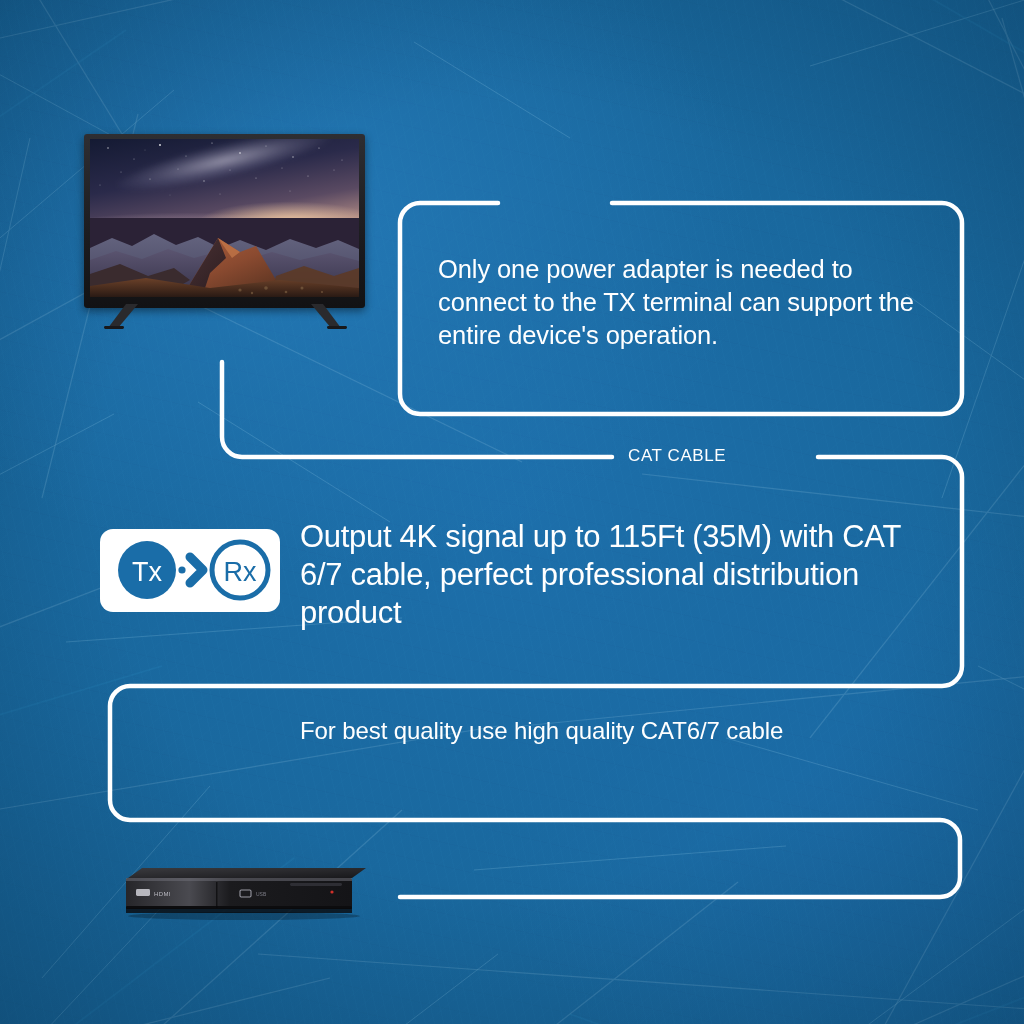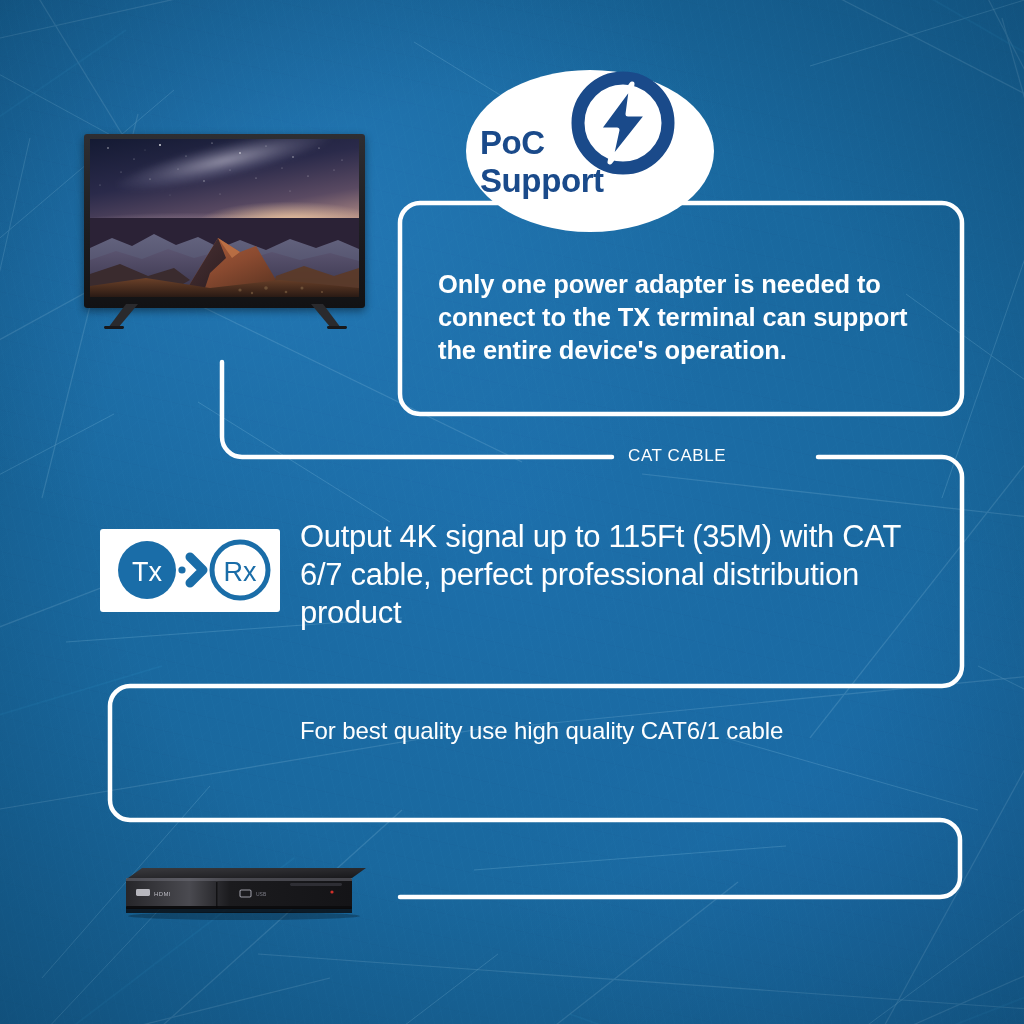--- a/index.html
+++ b/index.html
@@ -53,24 +53,24 @@
     position: absolute;
     inset: 0;
     pointer-events: none;
   }
 
   
   .txt { position: absolute; color: #ffffff; }
 
   #poc-body {
     left: 438px;
-    top: 268px;
+    top: 253px;
     width: 508px;
     font-size: 25.5px;
-    font-weight: bold;
+    font-weight: normal;
     line-height: 33px;
     letter-spacing: -.1px;
   }
 
   #cat-cable-label {
     left: 628px;
     top: 446px;
     font-size: 17px;
     font-weight: 400;
     letter-spacing: .6px;
@@ -131,21 +131,21 @@
   }
 
   
   #txrx-badge {
     position: absolute;
     left: 100px;
     top: 529px;
     width: 180px;
     height: 83px;
     background: #ffffff;
-    border-radius: 3px;
+    border-radius: 13px;
   }
   #txrx-badge svg { display: block; }
 
   
   #tv {
     position: absolute;
     left: 84px;
     top: 134px;
     width: 281px;
     height: 194px;
@@ -349,52 +349,39 @@
       </svg>
     </div>
     <svg class="legs" viewBox="0 0 281 26">
       <path d="M42 0 L54 0 L34 24 L24 24 Z" fill="#2a2a2d"></path>
       <path d="M227 0 L239 0 L257 24 L247 24 Z" fill="#2a2a2d"></path>
       <rect x="20" y="22" width="20" height="3" rx="1.4" fill="#18181a"></rect>
       <rect x="243" y="22" width="20" height="3" rx="1.4" fill="#18181a"></rect>
     </svg>
   </div>
 
-  <div id="poc-badge">
-    <div class="ellipse"></div>
-    <div class="poc-text">
-      <div>PoC</div>
-      <div>Support</div>
-    </div>
-    <div class="bolt-wrap">
-      <svg viewBox="0 0 122 122" width="122" height="122">
-        <circle cx="61" cy="61" r="45" fill="none" stroke="#1a4a8a" stroke-width="13"></circle>
-        <path d="M70 22 L36 68 L55 68 L48 100 L86 52 L66 52 Z" fill="#1a4a8a" stroke="#ffffff" stroke-width="5" stroke-linejoin="round"></path>
-      </svg>
-    </div>
-  </div>
 
   <div class="txt" id="poc-body">Only one power adapter is needed to connect to the TX terminal can support the entire device's operation.</div>
 
   <div class="txt" id="cat-cable-label">CAT CABLE</div>
 
   <div id="txrx-badge">
     <svg viewBox="0 0 180 83" width="180" height="83">
       <circle cx="47" cy="41" r="29" fill="#1a6da8"></circle>
       <text x="47" y="52" text-anchor="middle" font-family="Liberation Sans, sans-serif" font-size="27" fill="#ffffff">Tx</text>
       <circle cx="82" cy="41" r="3.6" fill="#1a6da8"></circle>
       <path d="M90 28 L103 41 L90 54" fill="none" stroke="#1a6da8" stroke-width="9" stroke-linecap="round" stroke-linejoin="round"></path>
       <circle cx="140" cy="41" r="28" fill="none" stroke="#1a6da8" stroke-width="5"></circle>
       <text x="140" y="52" text-anchor="middle" font-family="Liberation Sans, sans-serif" font-size="27" fill="#1a6da8">Rx</text>
     </svg>
   </div>
 
   <div class="txt" id="headline">Output 4K signal up to 115Ft (35M) with CAT 6/7 cable, perfect professional distribution product</div>
 
-  <div class="txt" id="footnote">For best quality use high quality CAT6/1 cable</div>
+  <div class="txt" id="footnote">For best quality use high quality CAT6/7 cable</div>
 
   <svg id="player" style="position:absolute;left:120px;top:866px;width:250px;height:56px" viewBox="0 0 250 56">
     <defs>
       <linearGradient id="ptop" x1="0" y1="0" x2="1" y2="1">
         <stop offset="0" stop-color="#3a3a3e"></stop>
           <stop offset="1" stop-color="#18181b"></stop>
       </linearGradient>
       <linearGradient id="pface" x1="0" y1="0" x2="1" y2="0">
         <stop offset="0" stop-color="#26262a"></stop>
           <stop offset=".28" stop-color="#4a4a50"></stop>

